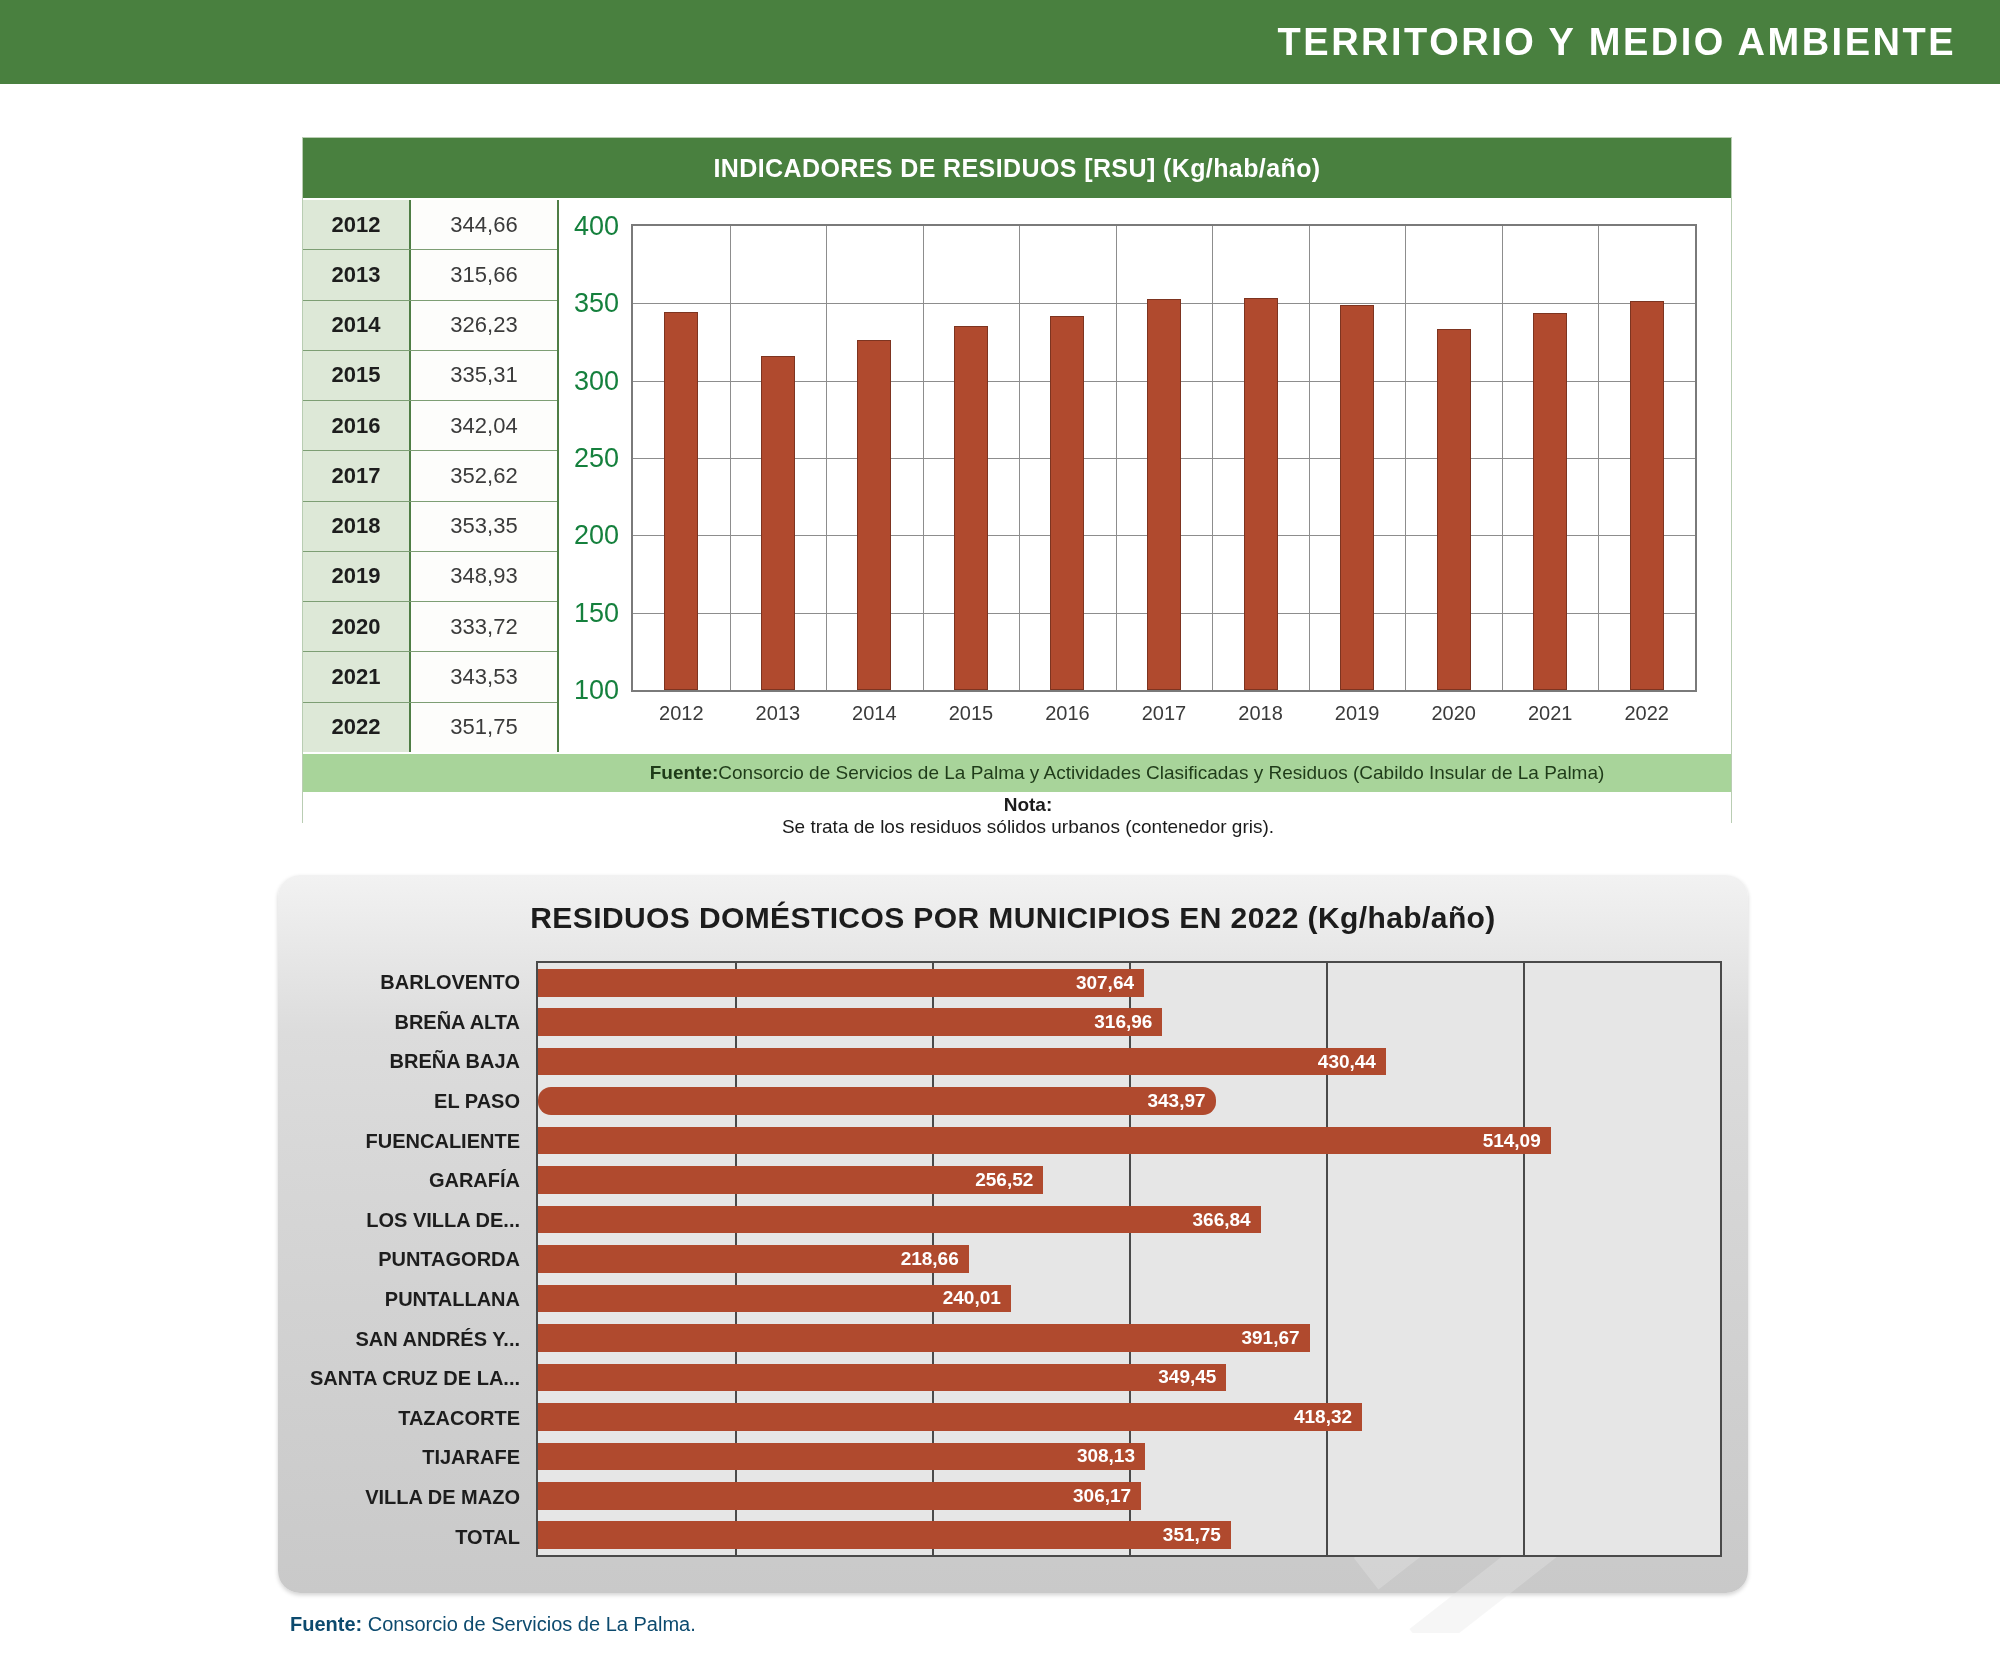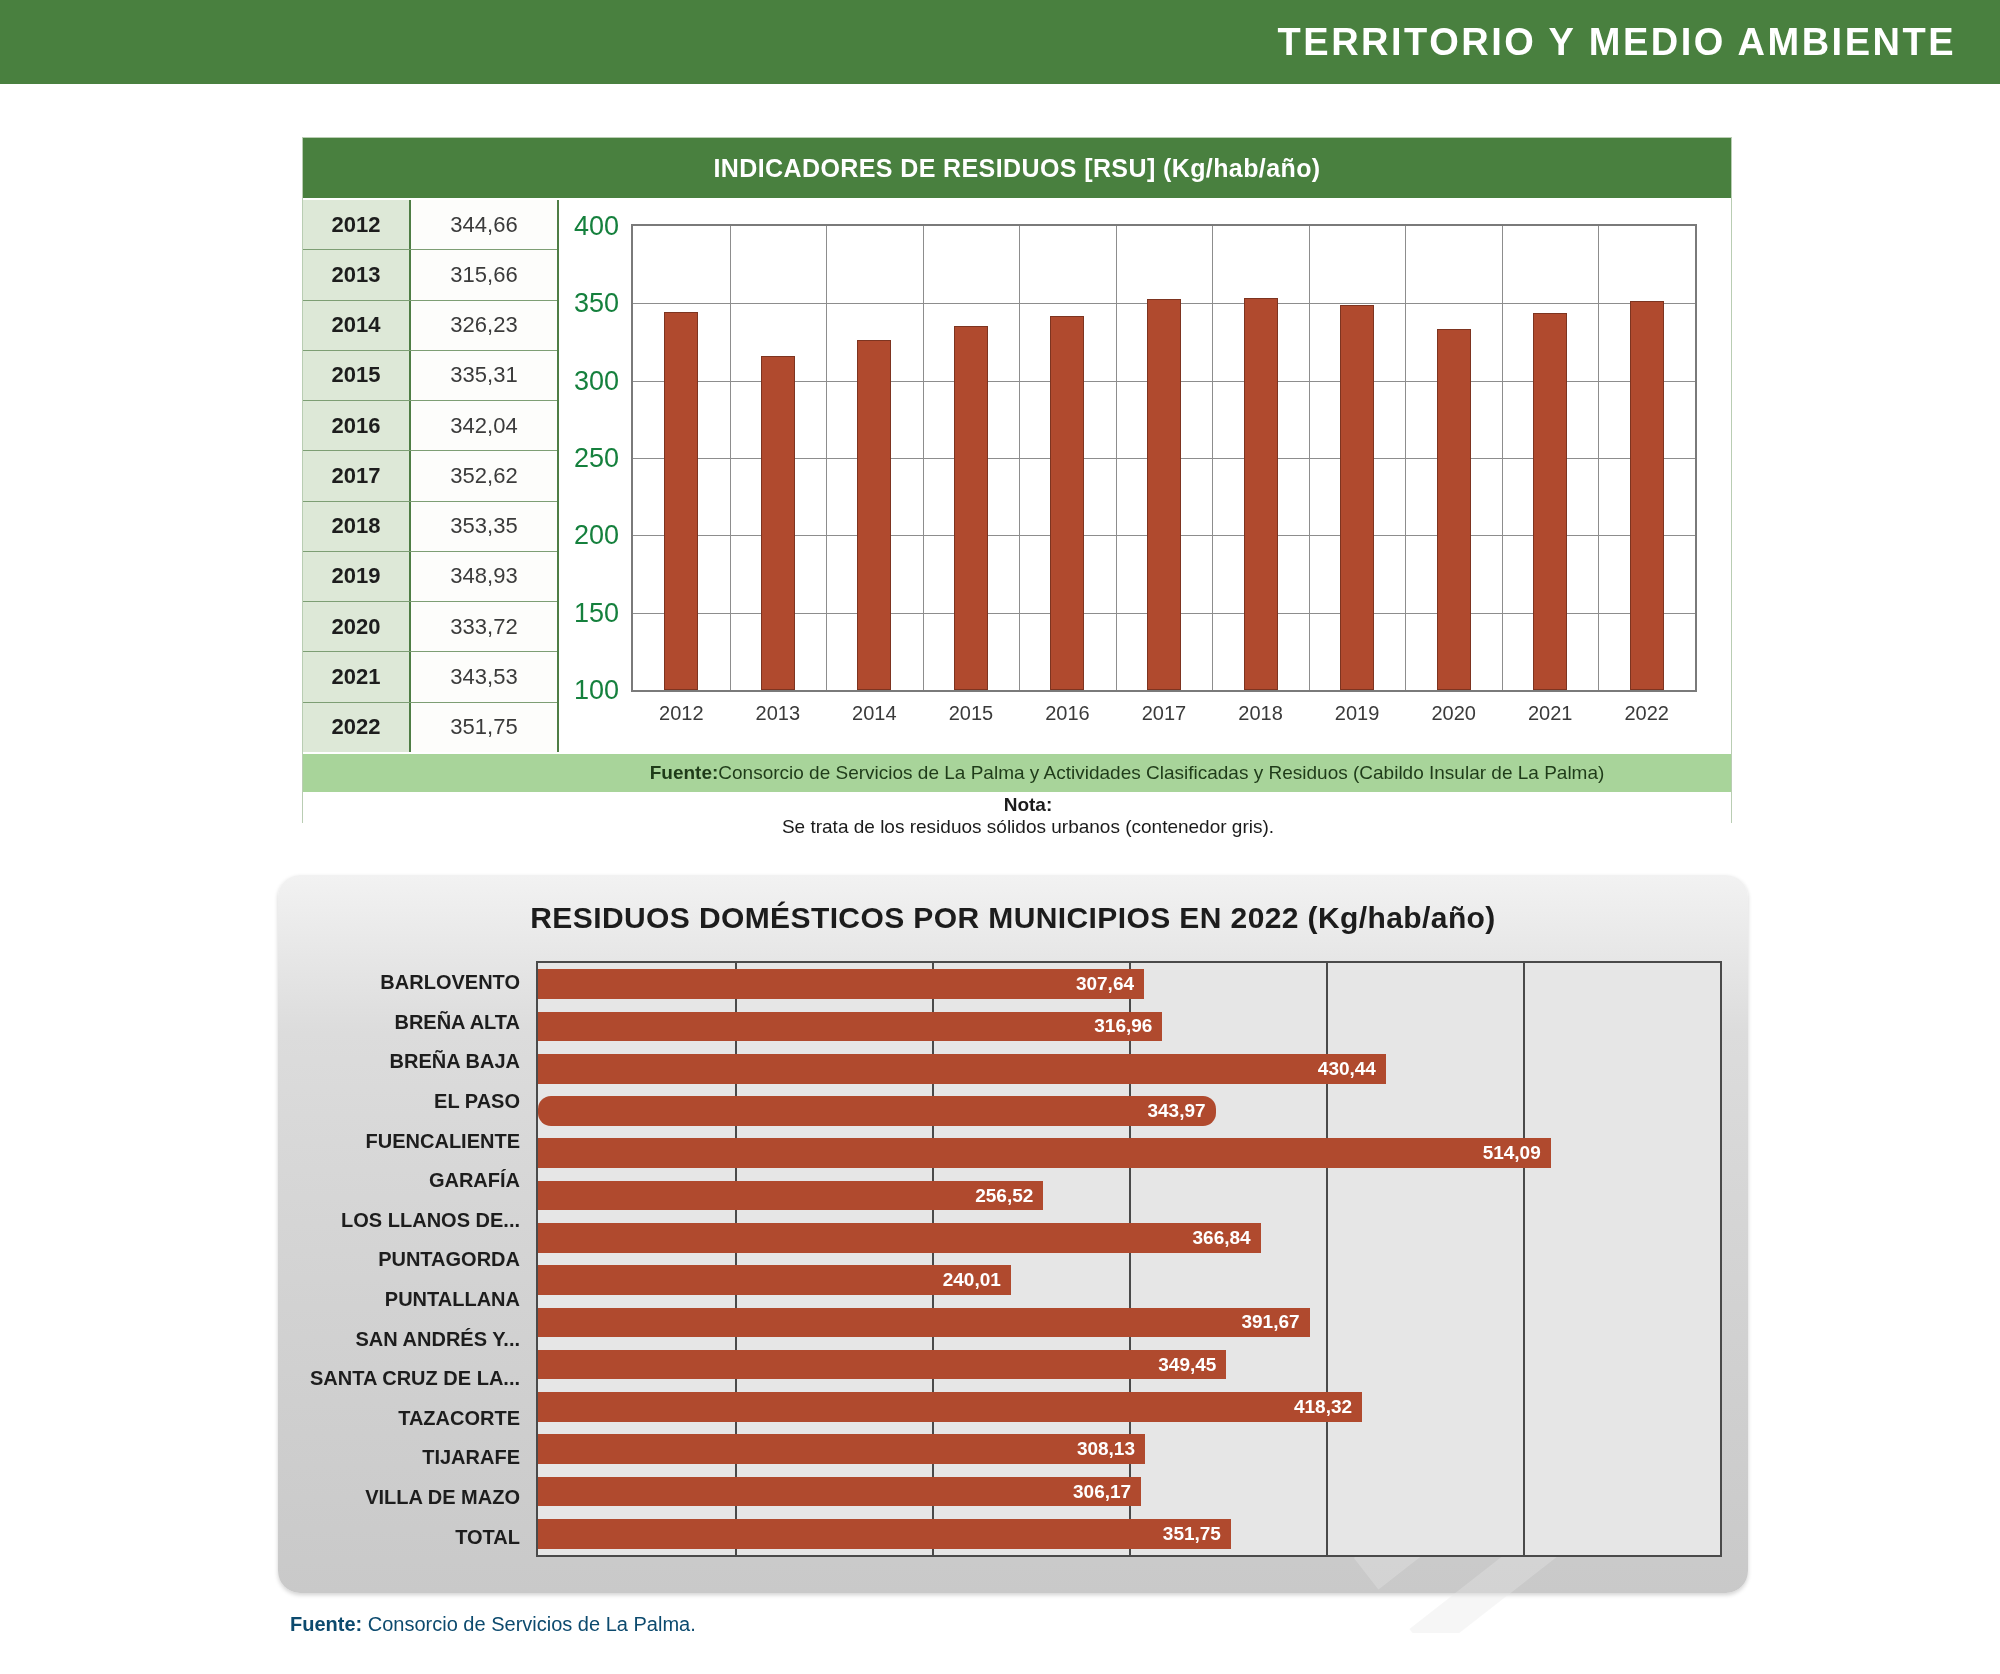--- a/index.html
+++ b/index.html
@@ -396,21 +396,21 @@
     </div>
   <div class="fig2-title">RESIDUOS DOMÉSTICOS POR MUNICIPIOS EN 2022 (Kg/hab/año)</div>
   <div class="fig2-chart">
     <div class="h-labels" id="f2-labels">
         <div class="h-label">BARLOVENTO</div>
         <div class="h-label">BREÑA ALTA</div>
         <div class="h-label">BREÑA BAJA</div>
         <div class="h-label">EL PASO</div>
         <div class="h-label">FUENCALIENTE</div>
         <div class="h-label">GARAFÍA</div>
-        <div class="h-label">LOS LLANOS DE...</div>
+        <div class="h-label">LOS VILLA DE...</div>
         <div class="h-label">PUNTAGORDA</div>
         <div class="h-label">PUNTALLANA</div>
         <div class="h-label">SAN ANDRÉS Y...</div>
         <div class="h-label">SANTA CRUZ DE LA...</div>
         <div class="h-label">TAZACORTE</div>
         <div class="h-label">TIJARAFE</div>
         <div class="h-label">VILLA DE MAZO</div>
         <div class="h-label">TOTAL</div>
       </div>
     <div class="h-plot" id="f2-plot">
@@ -448,20 +448,25 @@
           <div class="h-bar" style="width: 42.7533%; background: rgb(176, 74, 46);">
             <span>256,52</span>
           </div>
         </div>
         <div class="h-row">
           <div class="h-bar" style="width: 61.14%; background: rgb(176, 74, 46);">
             <span>366,84</span>
           </div>
         </div>
         <div class="h-row">
+          <div class="h-bar" style="width: 36.4433%; background: rgb(176, 74, 46);">
+            <span>218,66</span>
+          </div>
+        </div>
+        <div class="h-row">
           <div class="h-bar" style="width: 40.0017%; background: rgb(176, 74, 46);">
             <span>240,01</span>
           </div>
         </div>
         <div class="h-row">
           <div class="h-bar" style="width: 65.2783%; background: rgb(176, 74, 46);">
             <span>391,67</span>
           </div>
         </div>
         <div class="h-row">

